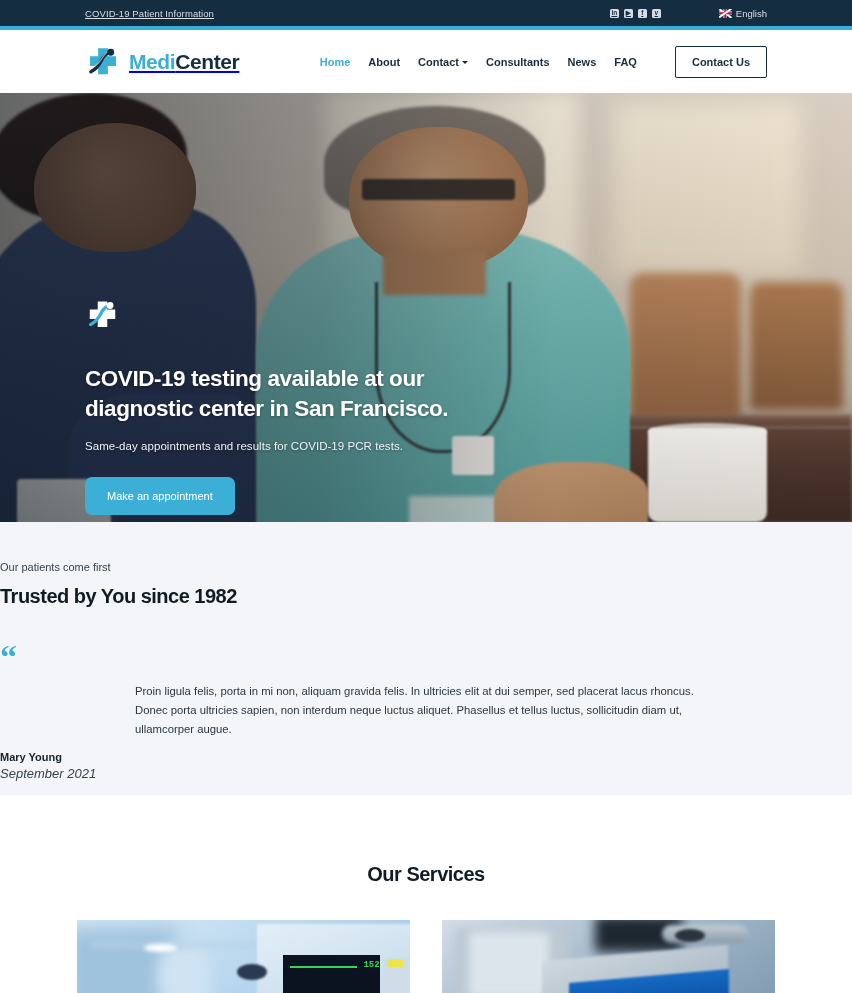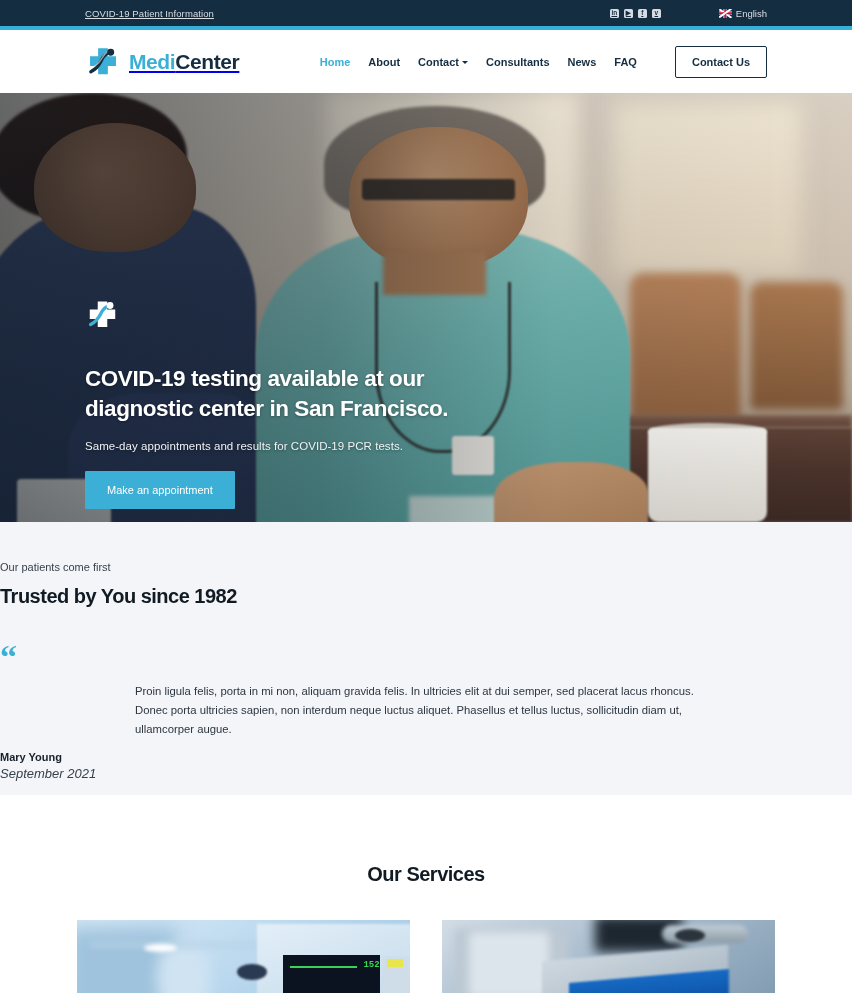--- a/index.html
+++ b/index.html
@@ -308,29 +308,29 @@
     text-shadow:0 1px 3px rgba(0,0,0,.3);
   }
   .hero-sub {
     margin-top:16px;
     font-size:11.5px;
     color:#eef2f4;
     letter-spacing:.05px;
     text-shadow:0 1px 3px rgba(0,0,0,.35);
   }
   .hero-btn {
-    margin-top:19px;
+    margin-top:25px;
     background:#3BAFD5;
     color:#ffffff;
     border:none;
     font-size:11px;
     padding:13px 22px;
     cursor:pointer;
     font-family:"Liberation Sans", sans-serif;
-    border-radius:1px;
+    border-radius:7px;
   }
 
   
   .testimonial {
     background:#f4f5f9;
     height:273px;
     padding-top:39px;
     text-align:left;
   }
   .eyebrow {

